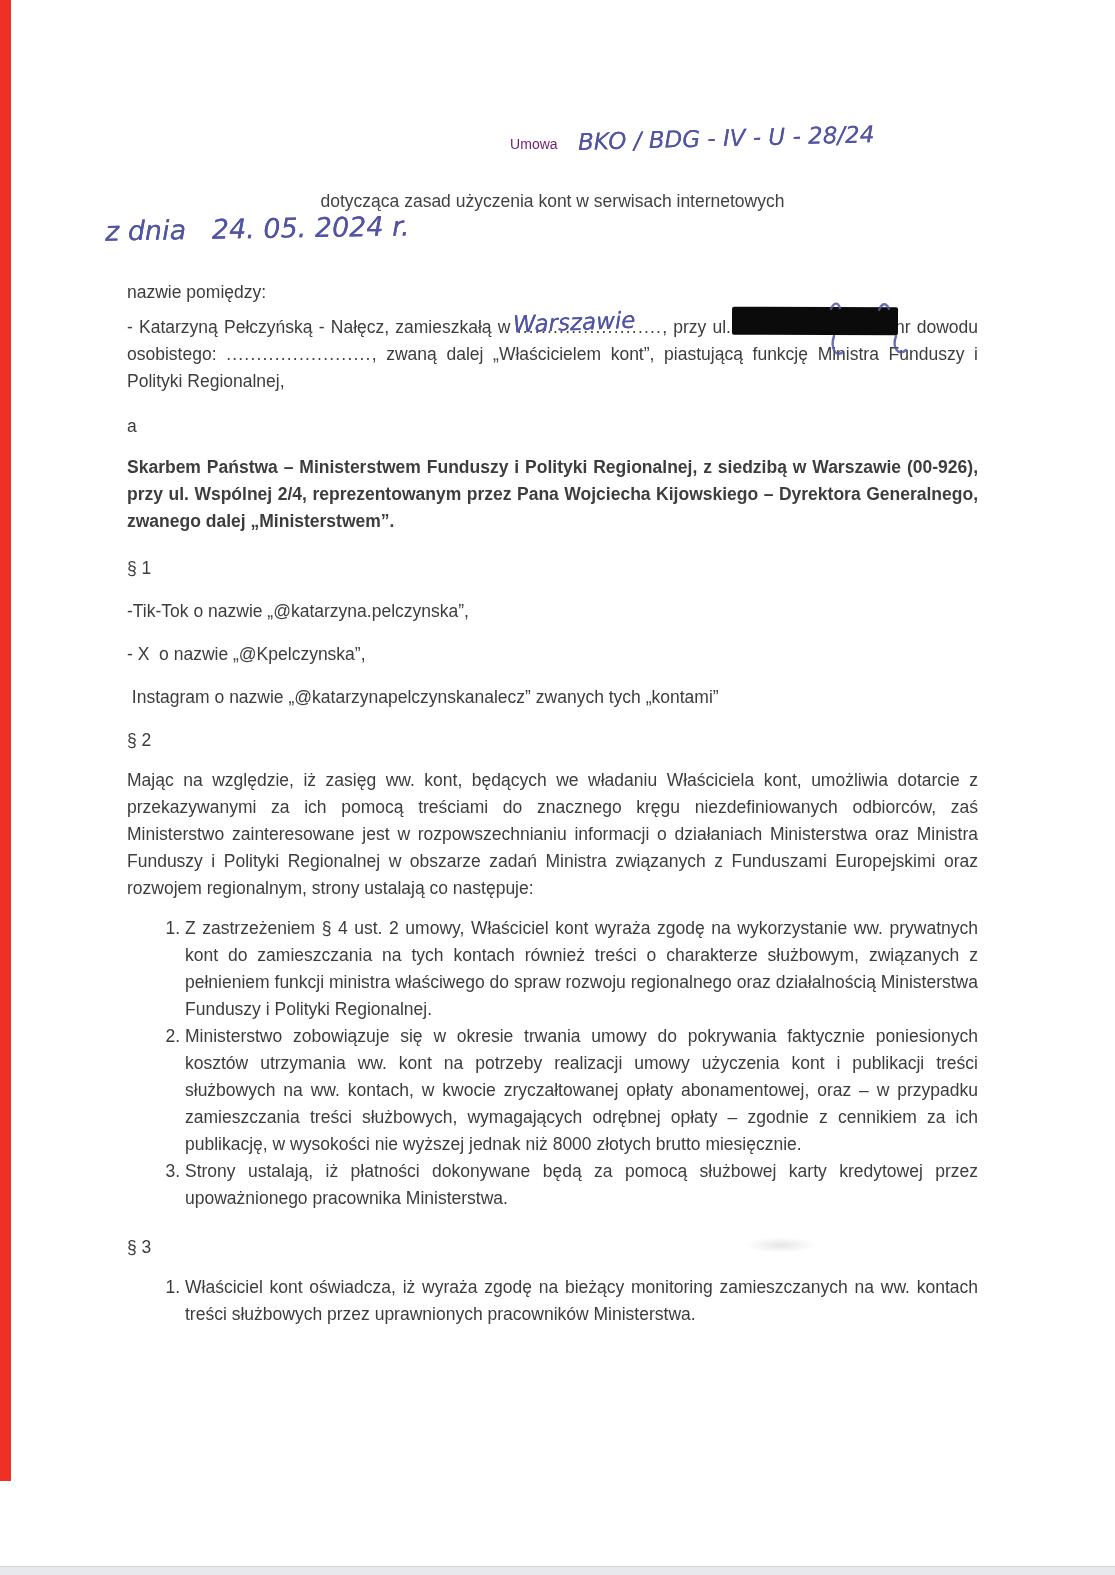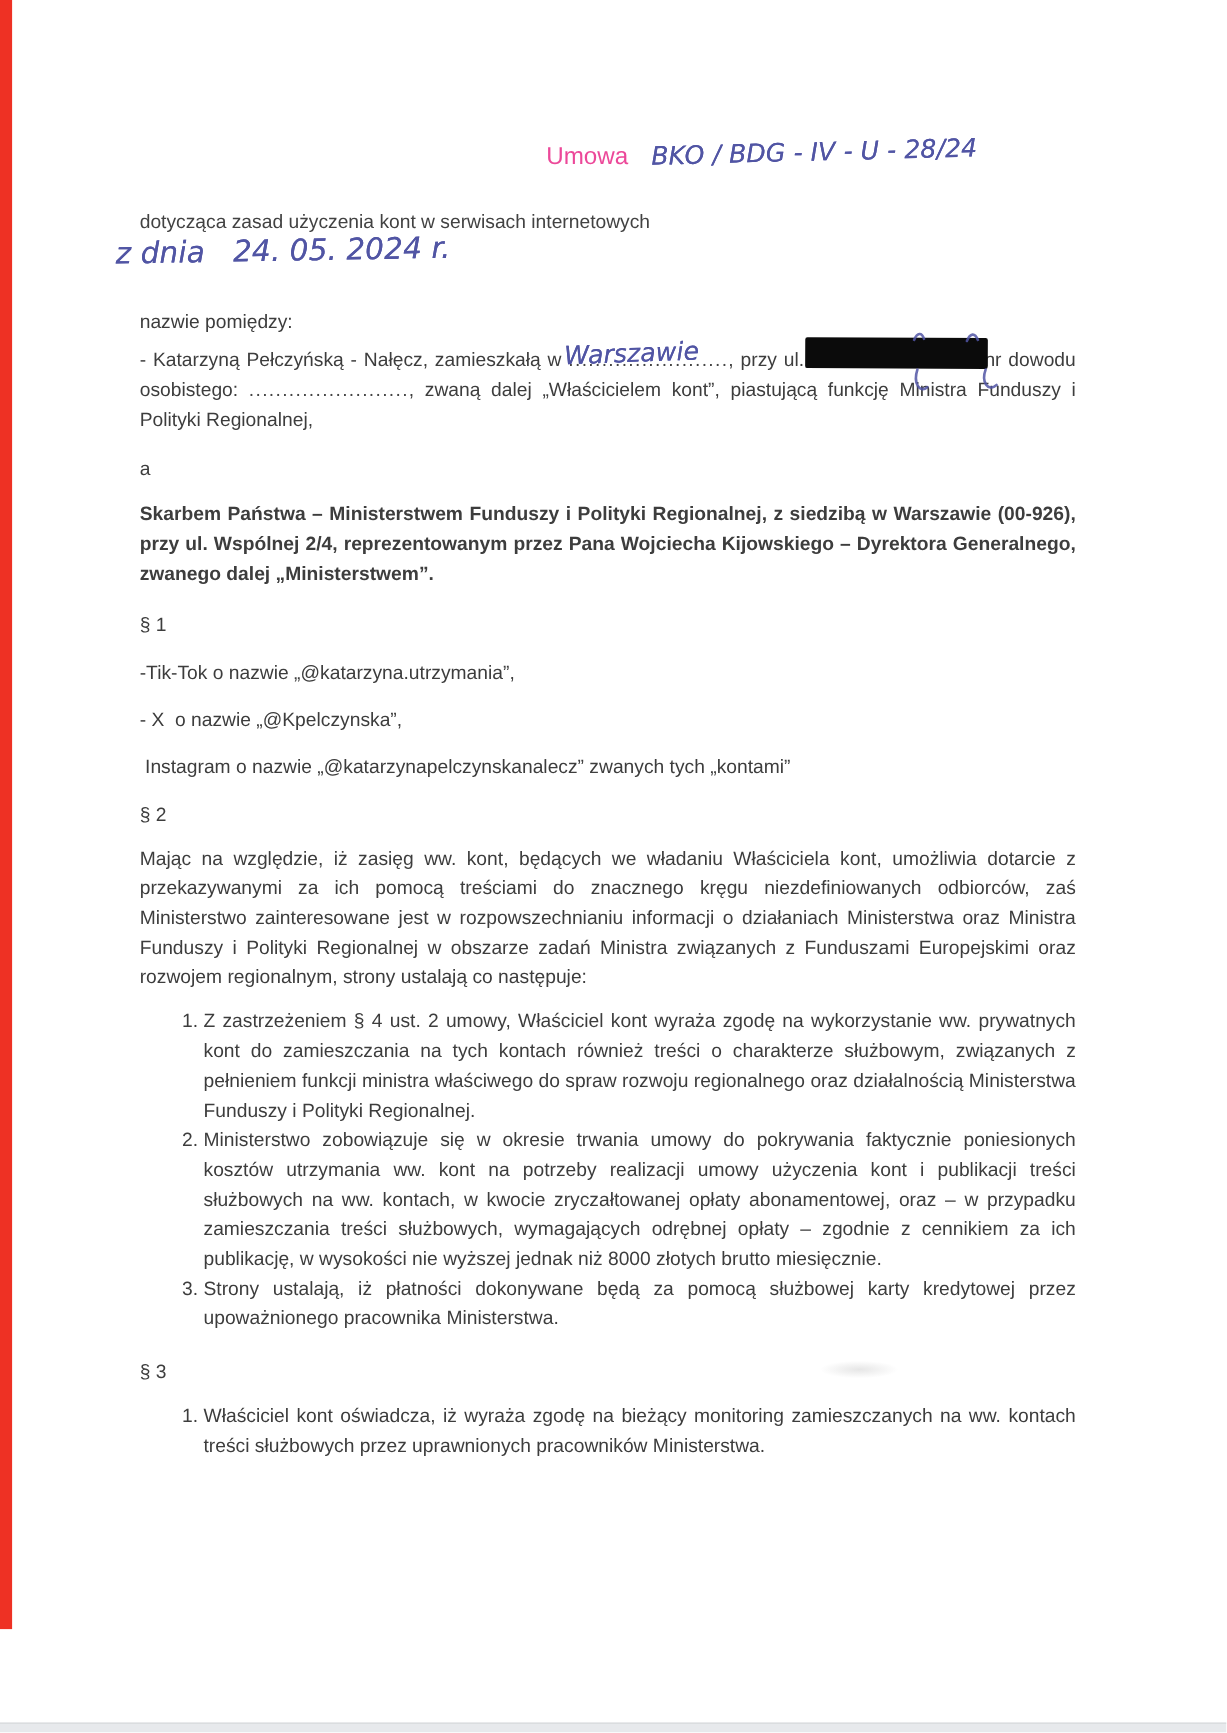--- a/index.html
+++ b/index.html
@@ -27,23 +27,23 @@
   
   .hand{
     font-family:"DejaVu Sans",sans-serif;
     font-style:italic;
     color:var(--ink_handwriting,#5155a4);
     text-shadow:0 0 .6px var(--ink_handwriting,#5155a4);
     white-space:pre;
   }
   .title-line{margin:0;padding-top:128px;height:40px;text-align:center;}
   .title-inner{display:inline-block;transform:translateX(128px);}
-  .doc-title{font-size:22px;color:#ec4899;margin-left:24px;}
+  .doc-title{font-size:14px;color:#701a75;margin-left:24px;}
   .hand.ref{font-size:23px;position:relative;top:-3px;margin-left:16px;display:inline-block;transform:rotate(-1.5deg);}
-  .subtitle{margin-top:20px;color:#424242;}
+  .subtitle{margin-top:20px;text-align:center;color:#424242;}
   .hand-date-row{height:44px;text-align:left;}
   .hand.date{font-size:27px;display:inline-block;transform:translateX(-22px) rotate(-1deg);}
   .lead{margin-top:20px;}
   p{margin:0;}
   .just{text-align:justify;}
   .party1{margin-top:8px;}
   .conj{margin-top:18px;}
   .party2{margin-top:14px;font-weight:bold;}
   .sec1{margin-top:20px;}
   .sec2{margin-top:16px;}
@@ -94,21 +94,21 @@
         </svg><svg class="pen pen-bottom" viewBox="0 0 96 30">
           <path d="M18 2 C14 14, 20 24, 27 18"></path>
           <path d="M80 2 C76 13, 82 23, 90 16"></path>
         </svg></span><span> nr dowodu osobistego: </span><span class="dots">........................</span><span>, zwaną dalej „Właścicielem kont”, piastującą funkcję Ministra Funduszy i Polityki Regionalnej,</span></p>
 
   <div class="conj">a</div>
 
   <p class="just party2">Skarbem Państwa – Ministerstwem Funduszy i Polityki Regionalnej, z siedzibą w Warszawie (00-926), przy ul. Wspólnej 2/4, reprezentowanym przez Pana Wojciecha Kijowskiego – Dyrektora Generalnego, zwanego dalej „Ministerstwem”.</p>
 
   <div class="sec1">§ 1</div>
-  <div class="acct">-Tik-Tok o nazwie „@katarzyna.utrzymania”,</div>
+  <div class="acct">-Tik-Tok o nazwie „@katarzyna.pelczynska”,</div>
   <div class="acct">- X  o nazwie „@Kpelczynska”,</div>
   <div class="acct"> Instagram o nazwie „@katarzynapelczynskanalecz” zwanych tych „kontami”</div>
 
   <div class="sec2">§ 2</div>
   <p class="just s2-para">Mając na względzie, iż zasięg ww. kont, będących we władaniu Właściciela kont, umożliwia dotarcie z przekazywanymi za ich pomocą treściami do znacznego kręgu niezdefiniowanych odbiorców, zaś Ministerstwo zainteresowane jest w rozpowszechnianiu informacji o działaniach Ministerstwa oraz Ministra Funduszy i Polityki Regionalnej w obszarze zadań Ministra związanych z Funduszami Europejskimi oraz rozwojem regionalnym, strony ustalają co następuje:</p>
   <ol>
     <li>Z zastrzeżeniem § 4 ust. 2 umowy, Właściciel kont wyraża zgodę na wykorzystanie ww. prywatnych kont do zamieszczania na tych kontach również treści o charakterze służbowym, związanych z pełnieniem funkcji ministra właściwego do spraw rozwoju regionalnego oraz działalnością Ministerstwa Funduszy i Polityki Regionalnej.</li>
     <li>Ministerstwo zobowiązuje się w okresie trwania umowy do pokrywania faktycznie poniesionych kosztów utrzymania ww. kont na potrzeby realizacji umowy użyczenia kont i publikacji treści służbowych na ww. kontach, w kwocie zryczałtowanej opłaty abonamentowej, oraz – w przypadku zamieszczania treści służbowych, wymagających odrębnej opłaty – zgodnie z cennikiem za ich publikację, w wysokości nie wyższej jednak niż 8000 złotych brutto miesięcznie.</li>
     <li>Strony ustalają, iż płatności dokonywane będą za pomocą służbowej karty kredytowej przez upoważnionego pracownika Ministerstwa.</li>
   </ol>

